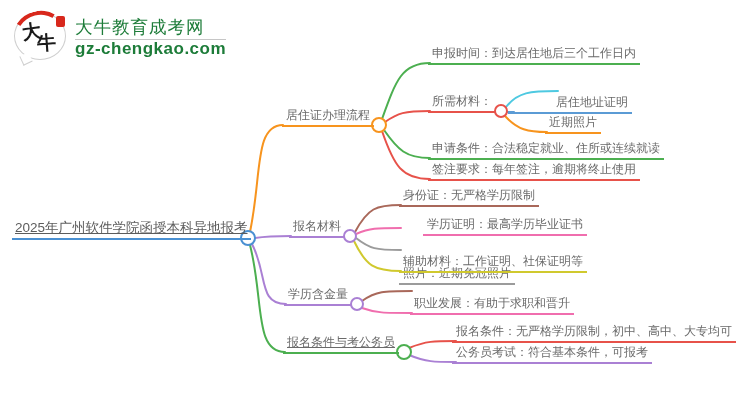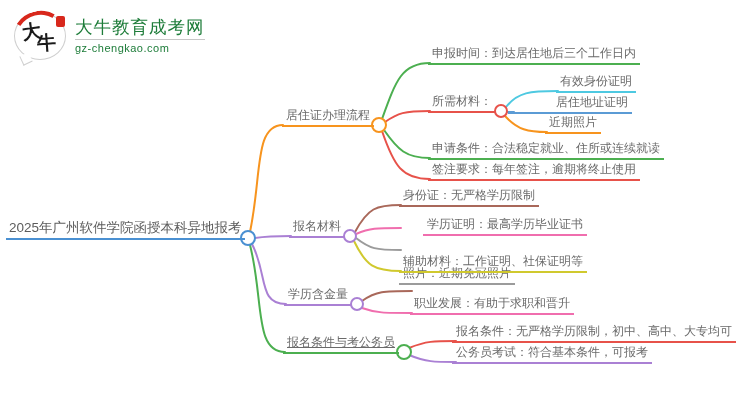--- a/index.html
+++ b/index.html
@@ -19,21 +19,21 @@
   #logo{position:absolute;left:14px;top:12px;display:flex;align-items:center;}
   .bubble{position:relative;width:50px;height:46px;border:1.5px solid #cfcfcf;border-radius:50%;background:#fff;}
   .bubble-arc{position:absolute;inset:-2px;border-radius:50%;border:4px solid transparent;border-top-color:#d8281c;transform:rotate(-14deg);}
   .bubble-char1{position:absolute;left:7px;top:6px;font-family:"DejaVu Serif",serif;font-weight:bold;font-size:19px;color:#1a1a1a;transform:rotate(-8deg);}
   .bubble-char2{position:absolute;left:22px;top:17px;font-family:"DejaVu Serif",serif;font-weight:bold;font-size:19px;color:#1a1a1a;transform:rotate(-4deg);}
   .seal{position:absolute;top:3px;right:0px;width:9px;height:11px;background:#d8281c;border-radius:2px;}
   .bubble-tail{position:absolute;left:6px;bottom:-5px;width:9px;height:9px;background:#fff;border-right:1.5px solid #cfcfcf;border-bottom:1.5px solid #cfcfcf;transform:rotate(65deg);}
   .logo-text{margin-left:9px;}
   .logo-title{font-size:17.5px;font-weight:normal;letter-spacing:1px;line-height:20px;}
   .logo-divider{height:1px;background:#c6c6c6;margin:2px 0 1px 0;}
-  .logo-domain{font-size:11px;font-weight:normal;letter-spacing:0.5px;line-height:15px;}
+  .logo-domain{font-size:17px;font-weight:bold;letter-spacing:0.5px;line-height:15px;}
 </style>
 </head>
 <body>
 
 <div id="canvas">
 
   <svg class="links" viewBox="0 0 750 410">
     <g fill="none" stroke-width="2" stroke-linecap="round">
 
       <path d="M 250,232 C 262,175 254,125 283,125" stroke="#f7941e"></path>
@@ -64,26 +64,25 @@
     <g fill="#fff" stroke-width="2">
       <circle cx="248" cy="238" r="7" stroke="#4a90d2"></circle>
       <circle cx="379" cy="125" r="7" stroke="#f7941e"></circle>
       <circle cx="501" cy="111" r="6" stroke="#e7524a"></circle>
       <circle cx="350" cy="236" r="6" stroke="#aa80d4"></circle>
       <circle cx="357" cy="304" r="6" stroke="#aa80d4"></circle>
       <circle cx="404" cy="352" r="7" stroke="#4caf50"></circle>
     </g>
   </svg>
 
-  <div class="node root" style="left: 6px; top: 219px; border-bottom-color: rgb(74, 144, 210);">2025年广州软件学院函授本科异地报考</div>
+  <div class="node root" style="left: 12px; top: 219px; border-bottom-color: rgb(74, 144, 210); text-decoration: underline;">2025年广州软件学院函授本科异地报考</div>
 
   <div class="node lvl1" style="left: 282px; top: 108px; border-bottom-color: rgb(247, 148, 30);">居住证办理流程</div>
   <div class="node" style="left: 428px; top: 46px; border-bottom-color: rgb(76, 175, 80);">申报时间：到达居住地后三个工作日内</div>
   <div class="node" style="left: 428px; top: 94px; border-bottom-color: rgb(231, 82, 74);">所需材料：</div>
-  <div class="node" style="left: 556px; top: 74px; border-bottom-color: rgb(78, 201, 225);">有效身份证明</div>
   <div class="node" style="left: 508px; top: 95px; padding-left: 48px; border-bottom-color: rgb(91, 155, 213);">居住地址证明</div>
   <div class="node" style="left: 545px; top: 115px; border-bottom-color: rgb(247, 148, 30);">近期照片</div>
   <div class="node" style="left: 428px; top: 141px; border-bottom-color: rgb(76, 175, 80);">申请条件：合法稳定就业、住所或连续就读</div>
   <div class="node" style="left: 428px; top: 162px; border-bottom-color: rgb(231, 82, 74);">签注要求：每年签注，逾期将终止使用</div>
 
   <div class="node lvl1" style="left: 289px; top: 219px; border-bottom-color: rgb(170, 128, 212);">报名材料</div>
   <div class="node" style="left: 399px; top: 188px; border-bottom-color: rgb(169, 104, 90);">身份证：无严格学历限制</div>
   <div class="node" style="left: 399px; top: 217px; border-bottom-color: rgb(240, 110, 174); margin-left: 24px;">学历证明：最高学历毕业证书</div>
   <div class="node" style="left: 399px; top: 233px; border-bottom-color: rgb(155, 155, 155); margin-top: 33px;">照片：近期免冠照片</div>
   <div class="node" style="left: 399px; top: 254px; border-bottom-color: rgb(208, 201, 46);">辅助材料：工作证明、社保证明等</div>

